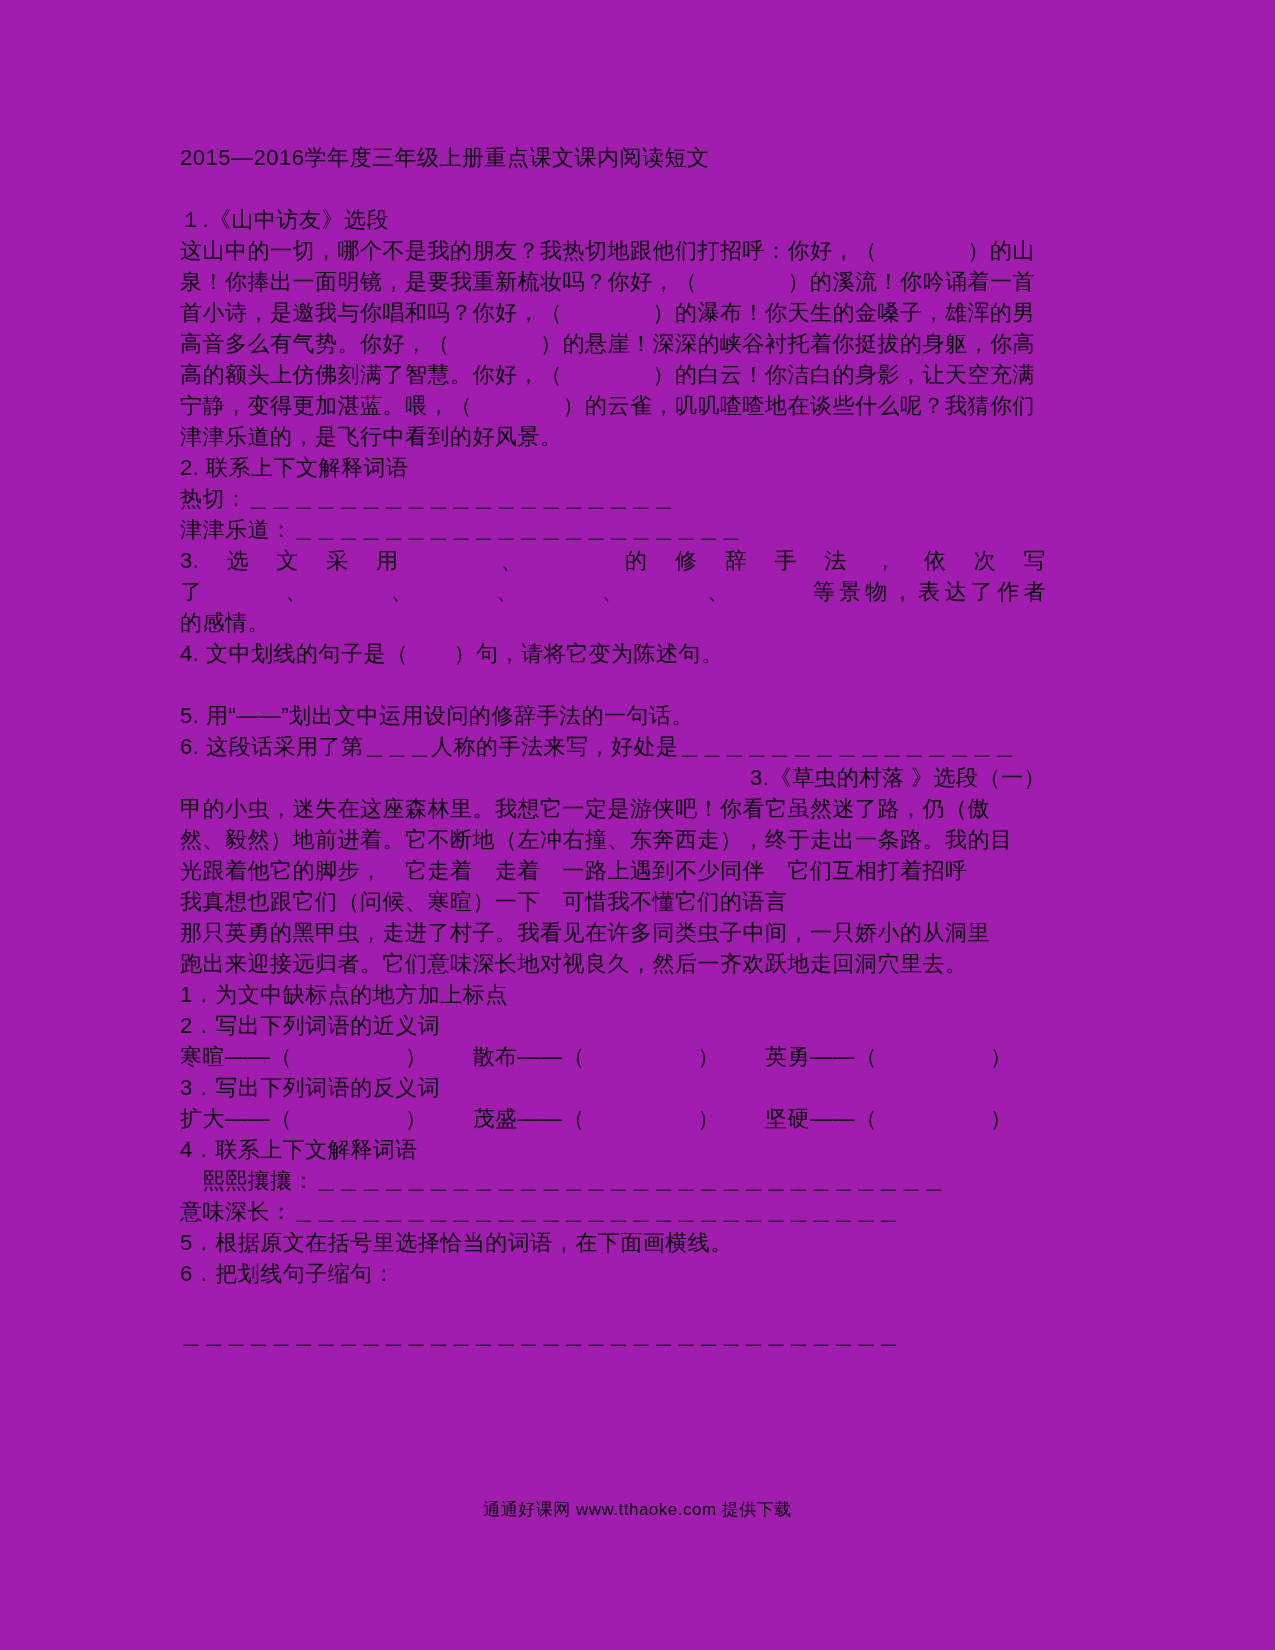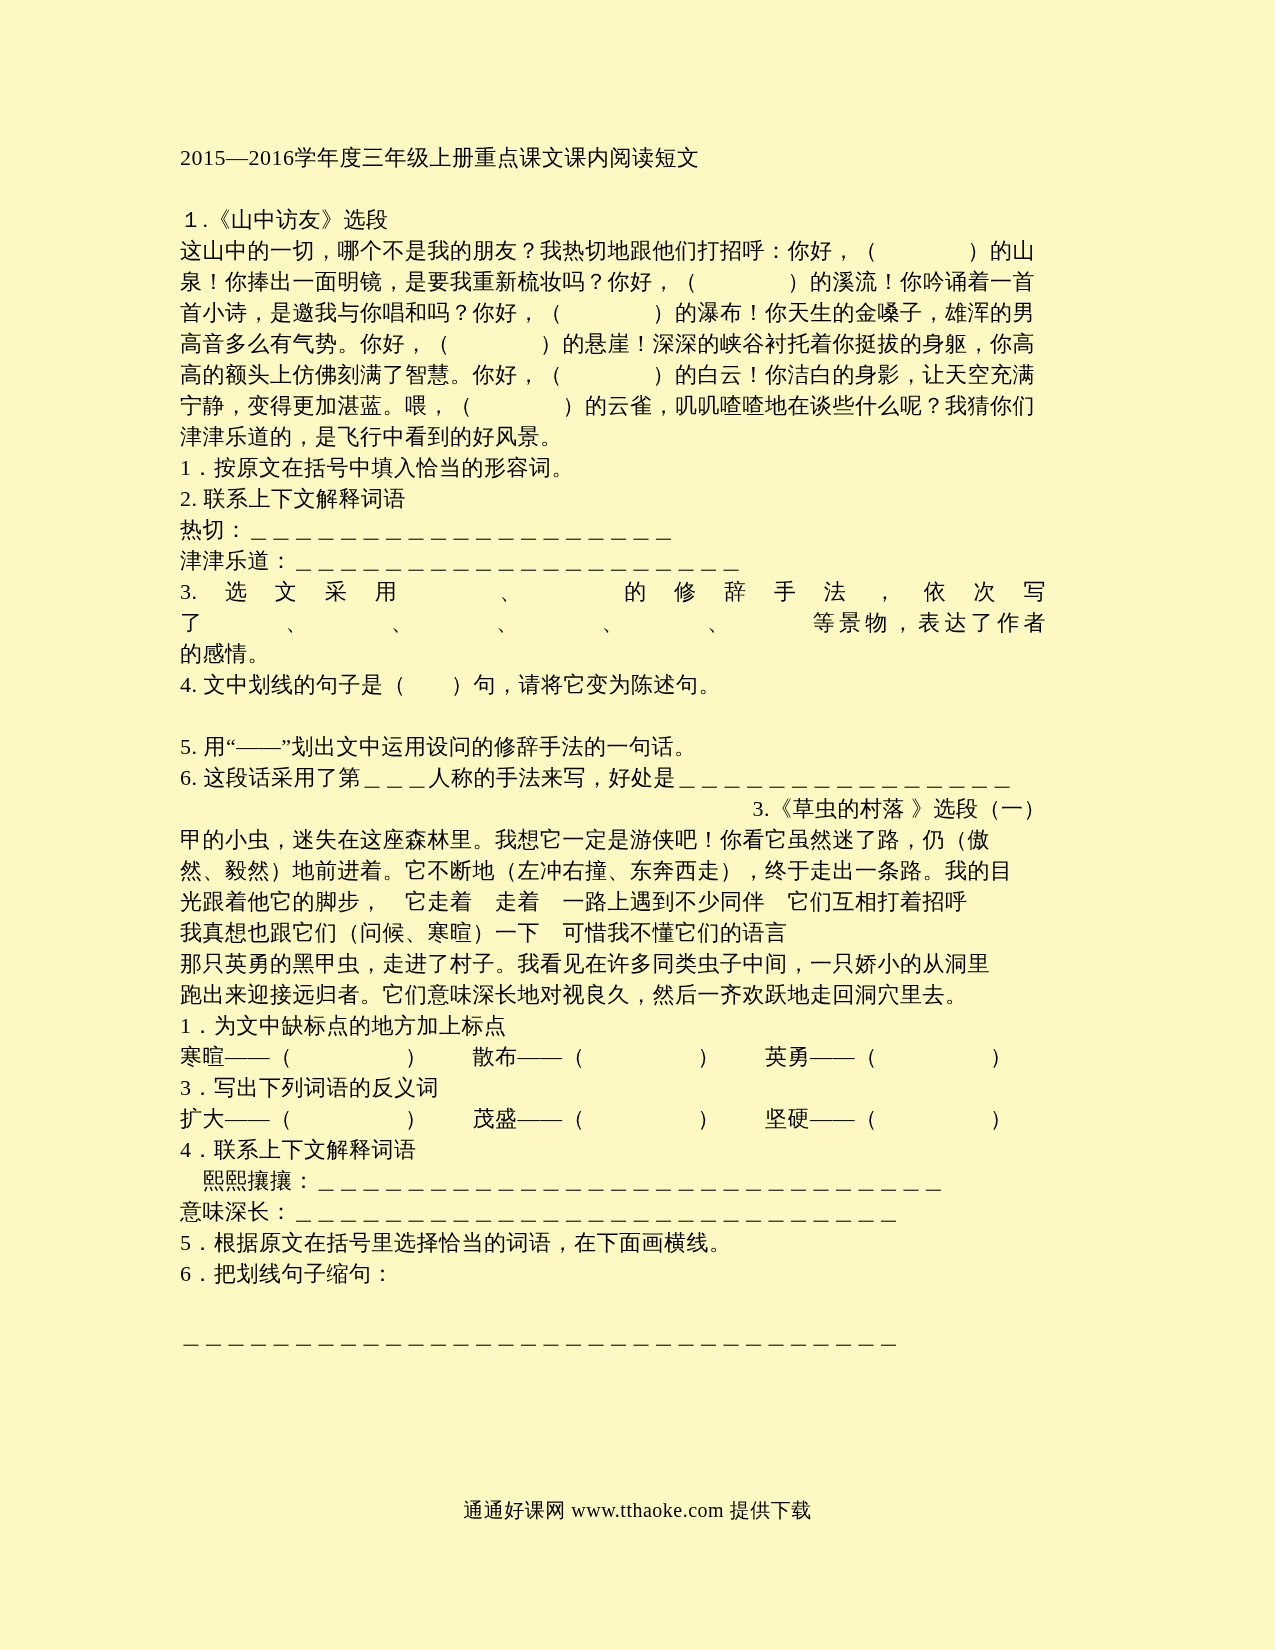--- a/index.html
+++ b/index.html
@@ -1,22 +1,22 @@
 <!DOCTYPE html>
 <html><head>
 <meta charset="utf-8">
 <style>
   html, body { margin: 0; padding: 0; background: #ffffff; }
   .page {
     position: relative;
     width: 1275px;
     height: 1650px;
-    background: #fef9c3;
+    background: #a21caf;
     color: #000000;
-    font-family: Liberation Serif, serif;
+    font-family: Liberation Sans, sans-serif;
     overflow: hidden;
   }
   .content {
     position: absolute;
     left: 180px;
     top: 142px;
     width: 866px;
   }
   .line {
     font-size: 22px;
@@ -32,21 +32,21 @@
     text-align: justify;
     text-align-last: justify;
   }
   .centered { text-align: right; white-space: normal; }
   .footer {
     position: absolute;
     top: 1498px;
     left: 0;
     width: 1275px;
     text-align: center;
-    font-size: 20px;
+    font-size: 17px;
     line-height: 24px;
     color: #000000;
     letter-spacing: 0.5px;
   }
 </style>
 </head>
 <body>
 
 <div class="page">
   <main class="content">
@@ -56,41 +56,41 @@
 
     <div class="line">１.《山中访友》选段</div>
     <div class="line">这山中的一切，哪个不是我的朋友？我热切地跟他们打招呼：你好，（　　　　）的山</div>
     <div class="line">泉！你捧出一面明镜，是要我重新梳妆吗？你好，（　　　　）的溪流！你吟诵着一首</div>
     <div class="line">首小诗，是邀我与你唱和吗？你好，（　　　　）的瀑布！你天生的金嗓子，雄浑的男</div>
     <div class="line">高音多么有气势。你好，（　　　　）的悬崖！深深的峡谷衬托着你挺拔的身躯，你高</div>
     <div class="line">高的额头上仿佛刻满了智慧。你好，（　　　　）的白云！你洁白的身影，让天空充满</div>
     <div class="line">宁静，变得更加湛蓝。喂，（　　　　）的云雀，叽叽喳喳地在谈些什么呢？我猜你们</div>
     <div class="line">津津乐道的，是飞行中看到的好风景。</div>
 
-    <div class="line">1．按原文在括号中填入恰当的形容词。</div>
     <div class="line">2. 联系上下文解释词语</div>
     <div class="line">热切：＿＿＿＿＿＿＿＿＿＿＿＿＿＿＿＿＿＿＿</div>
     <div class="line">津津乐道：＿＿＿＿＿＿＿＿＿＿＿＿＿＿＿＿＿＿＿＿</div>
     <div class="line spread">3.　选　文　采　用　　　　、　　　　的　修　辞　手　法　，　依　次　写</div>
     <div class="line spread">了　　　、　　　、　　　、　　　、　　　、　　　等景物，表达了作者</div>
     <div class="line">的感情。</div>
     <div class="line">4. 文中划线的句子是（　　）句，请将它变为陈述句。</div>
     <div class="line gap"></div>
     <div class="line">5. 用“——”划出文中运用设问的修辞手法的一句话。</div>
     <div class="line">6. 这段话采用了第＿＿＿人称的手法来写，好处是＿＿＿＿＿＿＿＿＿＿＿＿＿＿＿</div>
 
     <div class="line centered">3.《草虫的村落 》选段（一）</div>
     <div class="line">甲的小虫，迷失在这座森林里。我想它一定是游侠吧！你看它虽然迷了路，仍（傲</div>
     <div class="line">然、毅然）地前进着。它不断地（左冲右撞、东奔西走），终于走出一条路。我的目</div>
     <div class="line">光跟着他它的脚步，　它走着　走着　一路上遇到不少同伴　它们互相打着招呼</div>
     <div class="line">我真想也跟它们（问候、寒暄）一下　可惜我不懂它们的语言</div>
     <div class="line">那只英勇的黑甲虫，走进了村子。我看见在许多同类虫子中间，一只娇小的从洞里</div>
     <div class="line">跑出来迎接远归者。它们意味深长地对视良久，然后一齐欢跃地走回洞穴里去。</div>
 
     <div class="line">1．为文中缺标点的地方加上标点</div>
+    <div class="line">2．写出下列词语的近义词</div>
     <div class="line">寒暄——（　　　　　）　　散布——（　　　　　）　　英勇——（　　　　　）</div>
     <div class="line">3．写出下列词语的反义词</div>
     <div class="line">扩大——（　　　　　）　　茂盛——（　　　　　）　　坚硬——（　　　　　）</div>
     <div class="line">4．联系上下文解释词语</div>
     <div class="line">　熙熙攘攘：＿＿＿＿＿＿＿＿＿＿＿＿＿＿＿＿＿＿＿＿＿＿＿＿＿＿＿＿</div>
     <div class="line">意味深长：＿＿＿＿＿＿＿＿＿＿＿＿＿＿＿＿＿＿＿＿＿＿＿＿＿＿＿</div>
     <div class="line">5．根据原文在括号里选择恰当的词语，在下面画横线。</div>
     <div class="line">6．把划线句子缩句：</div>
     <div class="line gap"></div>
     <div class="line">＿＿＿＿＿＿＿＿＿＿＿＿＿＿＿＿＿＿＿＿＿＿＿＿＿＿＿＿＿＿＿＿</div>

